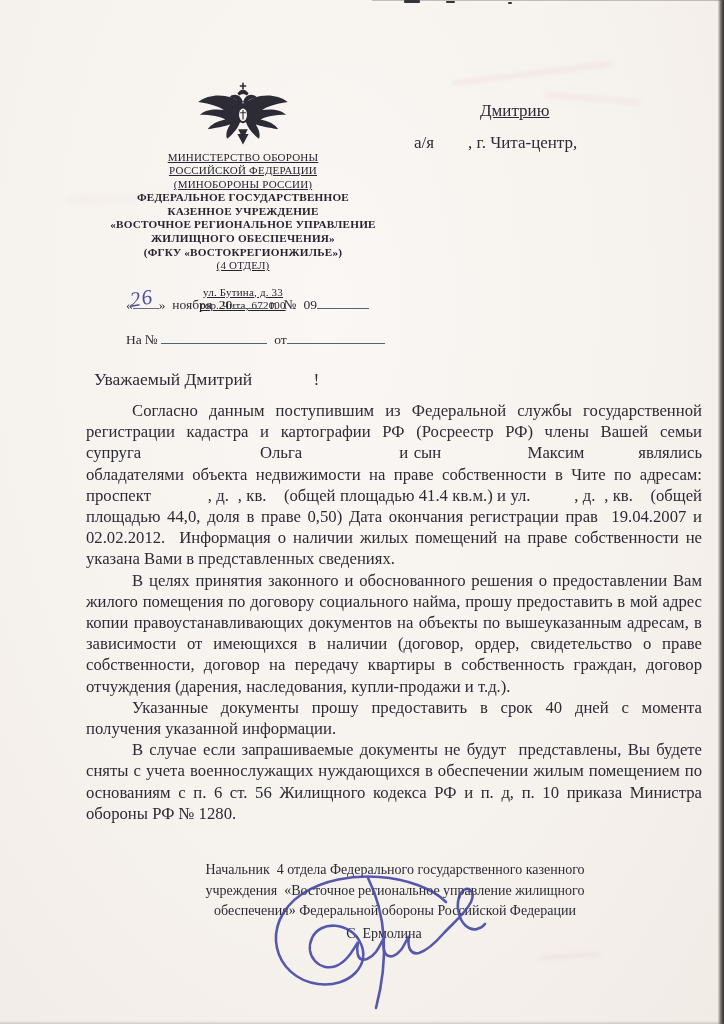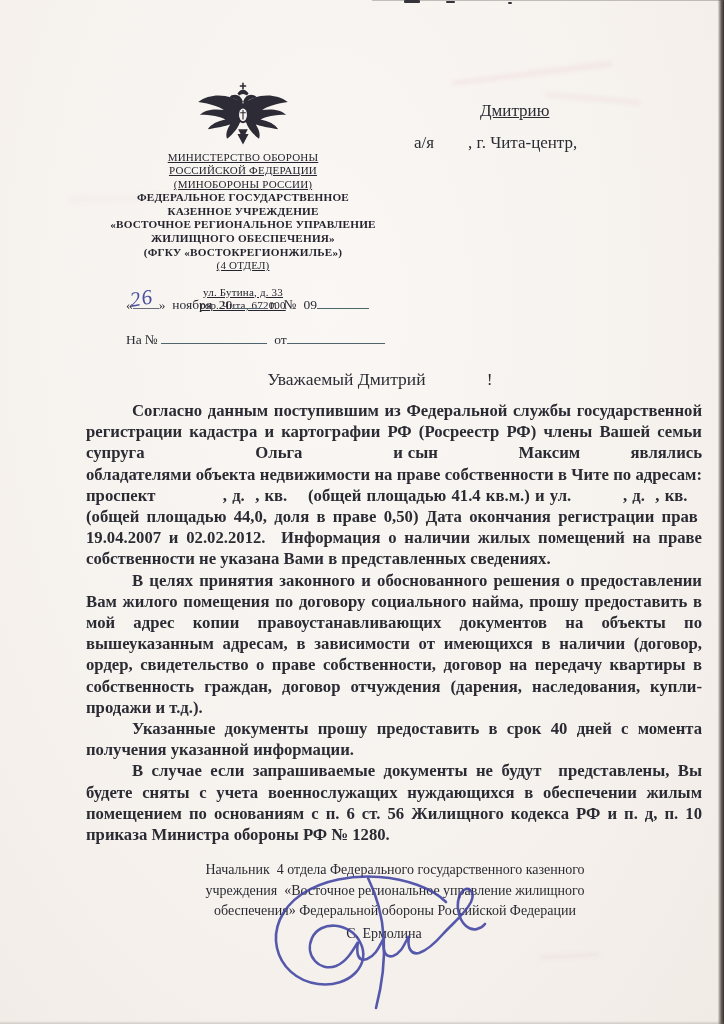--- a/index.html
+++ b/index.html
@@ -47,24 +47,24 @@
     font-style:italic;transform:rotate(-10deg);letter-spacing:1px;
     font-family:"Liberation Serif", serif;
   }
 
   
   .recipient{position:absolute;left:414px;top:100px;width:290px;font-size:17px;line-height:22px;}
   .recipient .name{margin-left:66px;text-decoration:underline;}
   .recipient .addr{margin-top:10px;}
 
   
-  .salutation{position:absolute;left:72px;top:369px;width:616px;text-align:center;font-size:17.5px;}
+  .salutation{position:absolute;left:94px;top:369px;width:616px;font-size:17.5px;}
 
   
-  .body-text{position:absolute;left:86px;top:400px;width:616px;font-size:16.7px;line-height:21.2px;text-align:justify;font-weight:bold;}
+  .body-text{position:absolute;left:86px;top:400px;width:616px;font-size:16.7px;line-height:21.2px;text-align:justify;}
   .body-text p{margin:0;text-indent:46px;}
 
   
   .sigblock{position:absolute;left:128px;top:860px;width:534px;text-align:center;font-size:14px;line-height:20.6px;}
   .sig-name{padding-right:22px;margin-top:2px;}
   .autograph{position:absolute;left:250px;top:872px;z-index:5;pointer-events:none;}
 </style>
 </head>
 <body>
 

